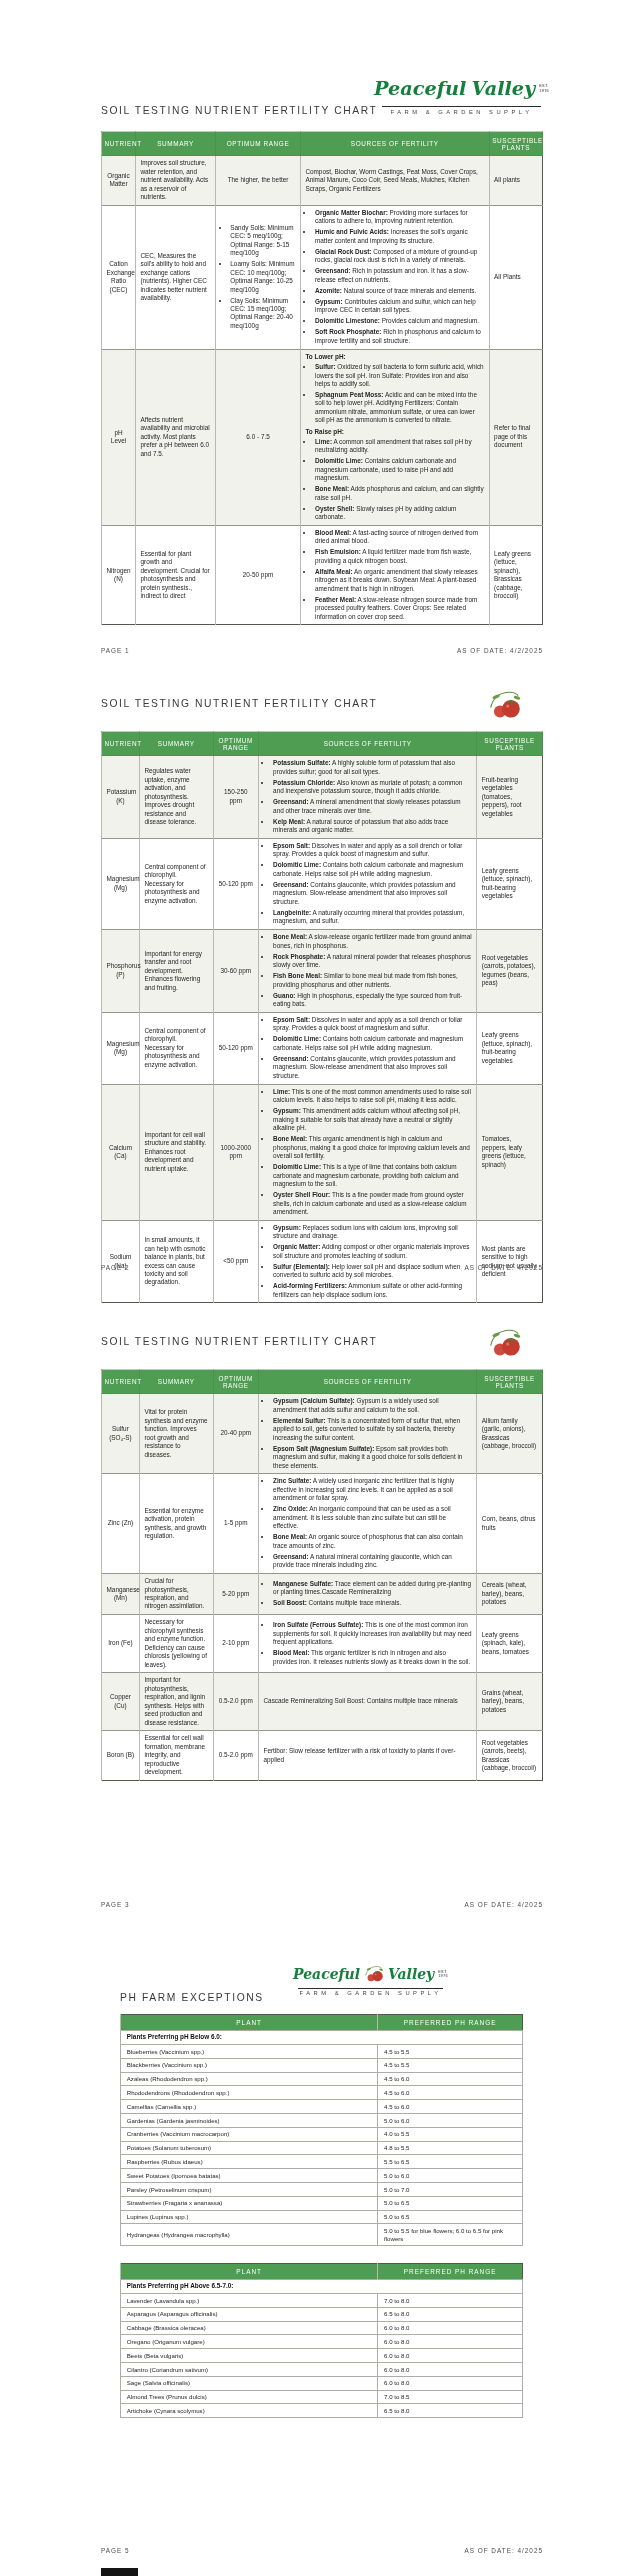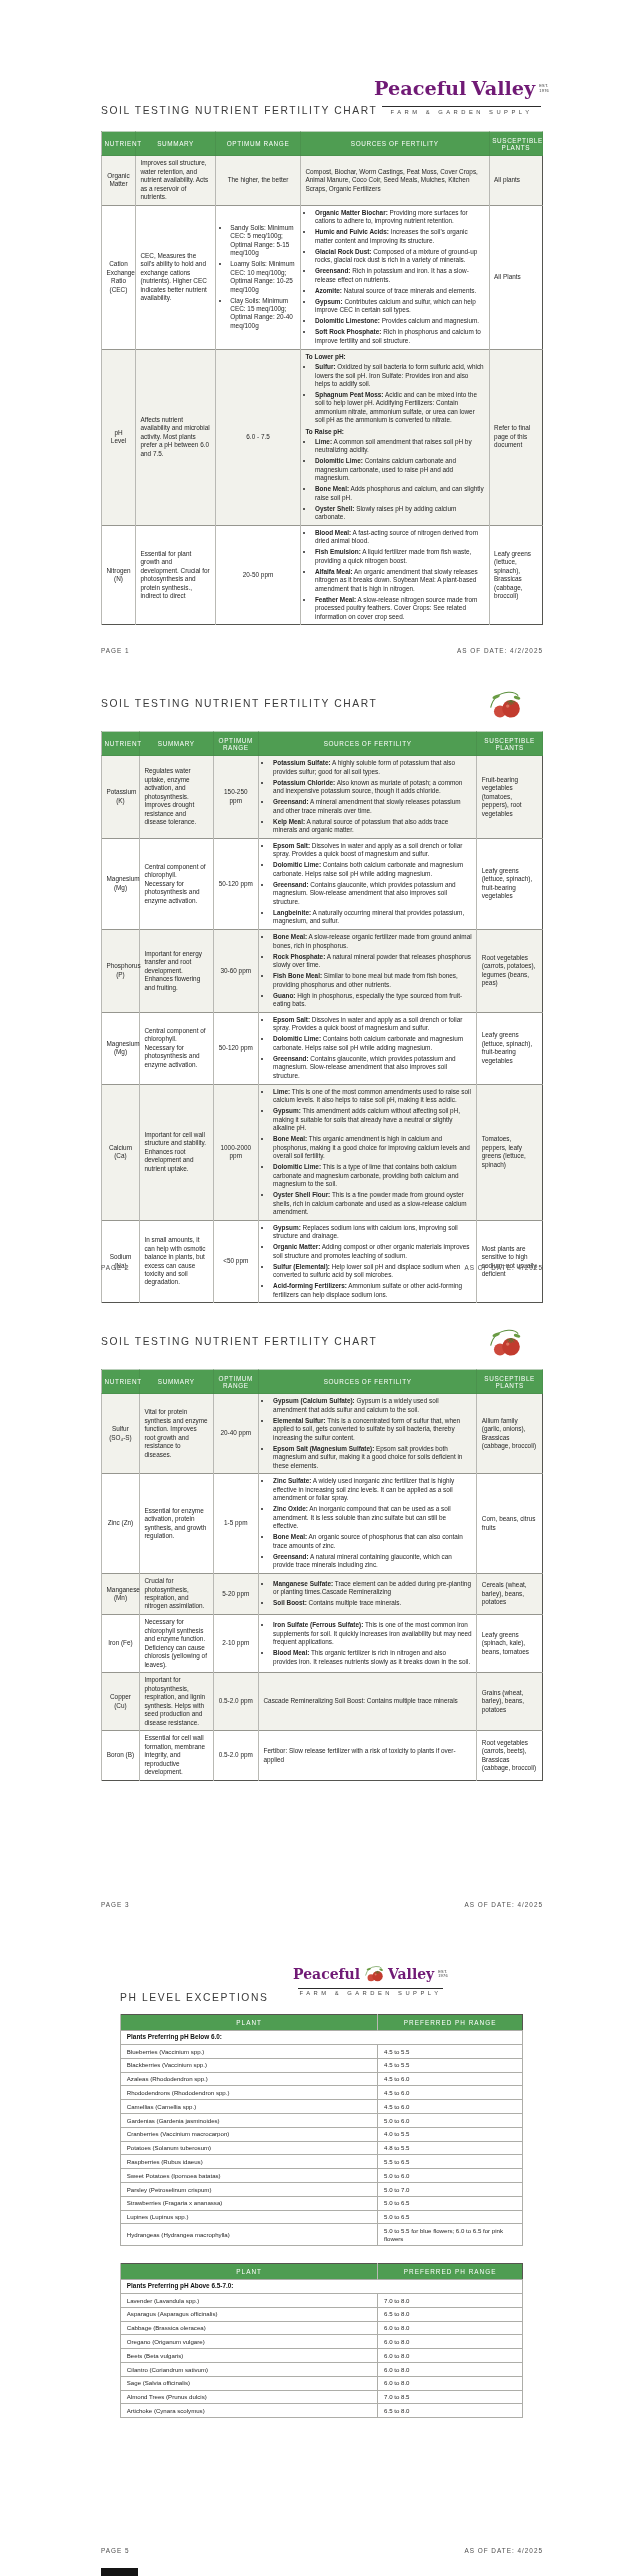--- a/index.html
+++ b/index.html
@@ -9,22 +9,22 @@
   }
   .abs{position:absolute;}
   
   .doc-title{
     font-size:10.3px;letter-spacing:1.6px;color:#3a3a3a;font-weight:400;white-space:nowrap;
   }
   
   .logo{text-align:center;}
   .logo-row{display:flex;align-items:center;justify-content:center;gap:2.6px;}
   .script{
-    font-family:"DejaVu Serif", serif;font-weight:bold;
-    font-size:19.3px;color:#701a75;line-height:1;
+    font-family:"DejaVu Serif", serif;font-style:italic;font-weight:bold;
+    font-size:19.3px;color:#15803d;line-height:1;
   }
   .logo.small .script{font-size:14px;}
   .tomato-svg{width:40px;height:33px;}
   .logo.small .tomato-svg{width:28px;height:24.5px;}
   .est{display:flex;flex-direction:column;font-size:3.9px;color:#333;letter-spacing:0.3px;line-height:1.1;text-align:left;margin-left:1.3px;}
   .logo-rule{height:0.6px;background:#2c2c2c;margin:1.3px 5.2px 1.9px 5.2px;}
   .tagline{font-size:5.8px;letter-spacing:3.5px;color:#454545;white-space:nowrap;}
   .tomato-only{width:39px;height:33px;}
   
   table{border-collapse:collapse;width:100%;table-layout:fixed;}
@@ -408,21 +408,21 @@
         </tr>
       </tbody>
     </table>
   </div>
 
 <div class="abs footer" style="left:101px;top:1901px;width:442px;">
   <span>PAGE 3</span>
   <span>AS OF DATE: 4/2025</span>
 </div>
 
-<h1 class="abs doc-title" style="left:120px;top:1985px;">PH LEVEL EXCEPTIONS</h1>
+<h1 class="abs doc-title" style="left:120px;top:1985px;">PH FARM EXCEPTIONS</h1>
 
 <div class="abs logo small" style="left:293px;top:1962px;width:155px;">
   <div class="logo-row">
     <span class="script">Peaceful</span>
     <svg class="tomato-svg" viewBox="0 0 70 60">
       <path d="M8 34 Q14 8 40 6 Q52 5 58 12" stroke="#5b8f3e" stroke-width="2" fill="none"></path>
       <ellipse cx="18" cy="14" rx="7" ry="3" fill="#6a9c44" transform="rotate(-22 18 14)"></ellipse>
       <ellipse cx="56" cy="16" rx="6" ry="3" fill="#6a9c44" transform="rotate(18 56 16)"></ellipse>
       <circle cx="25" cy="41" r="11" fill="#cd4a3c"></circle>
       <circle cx="45" cy="36" r="16" fill="#c23b2e"></circle>

